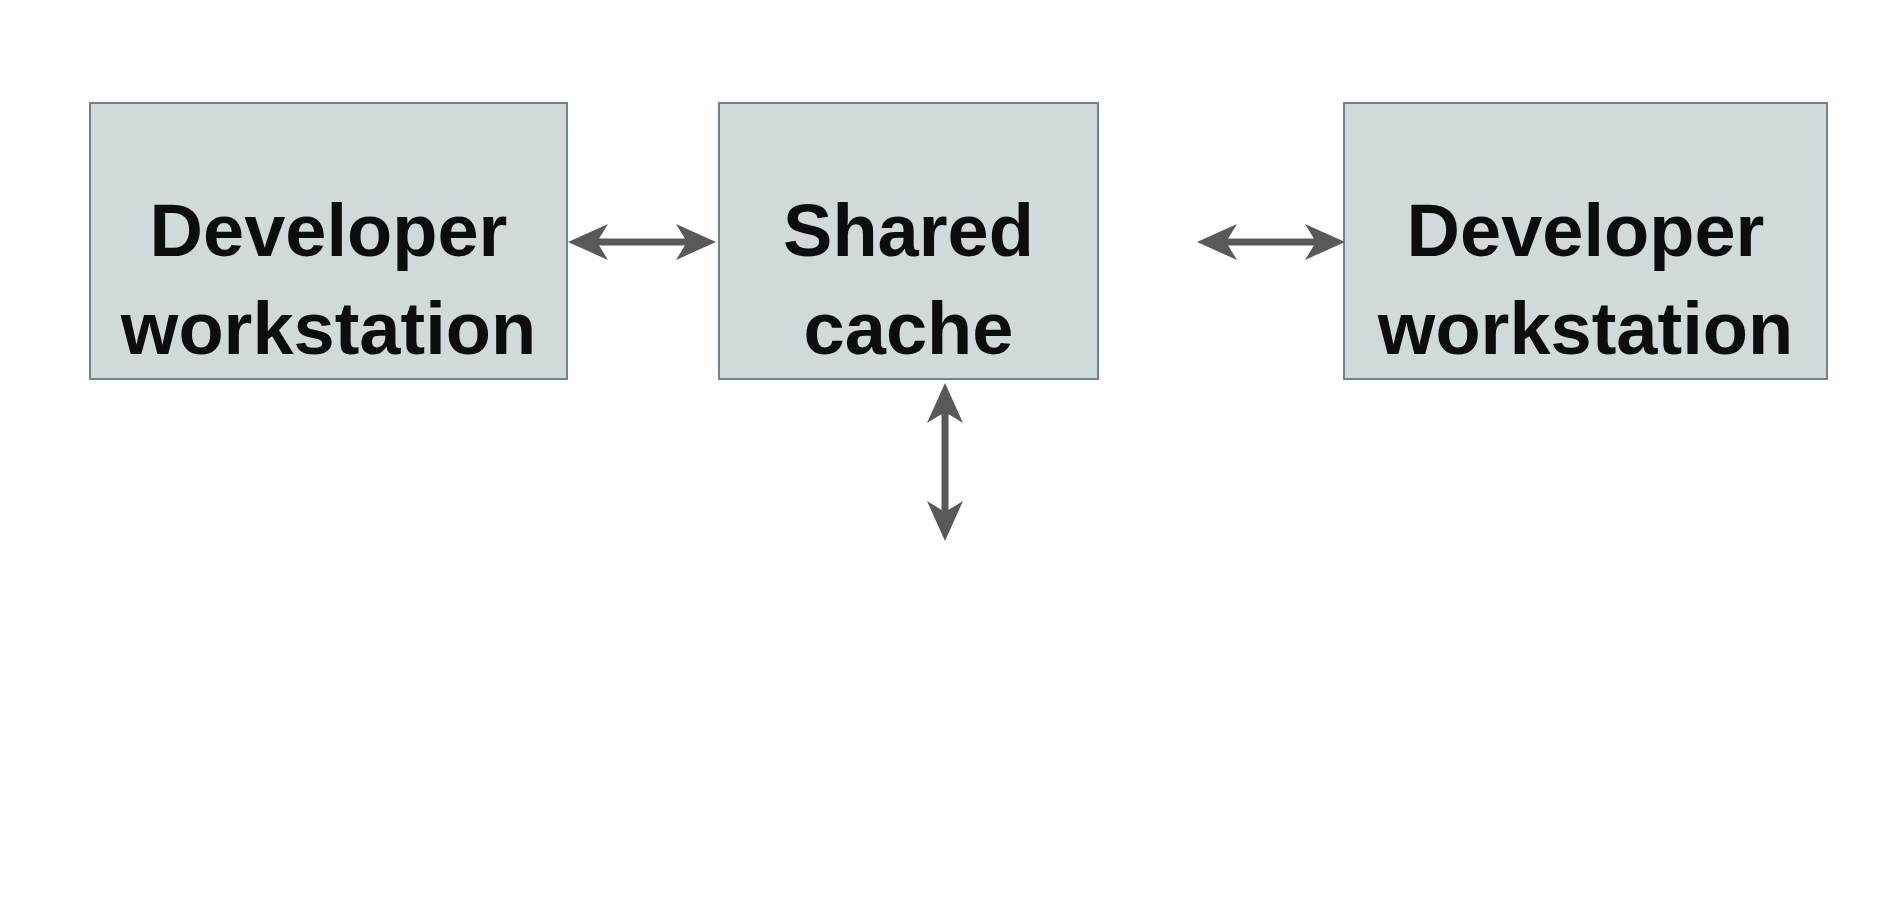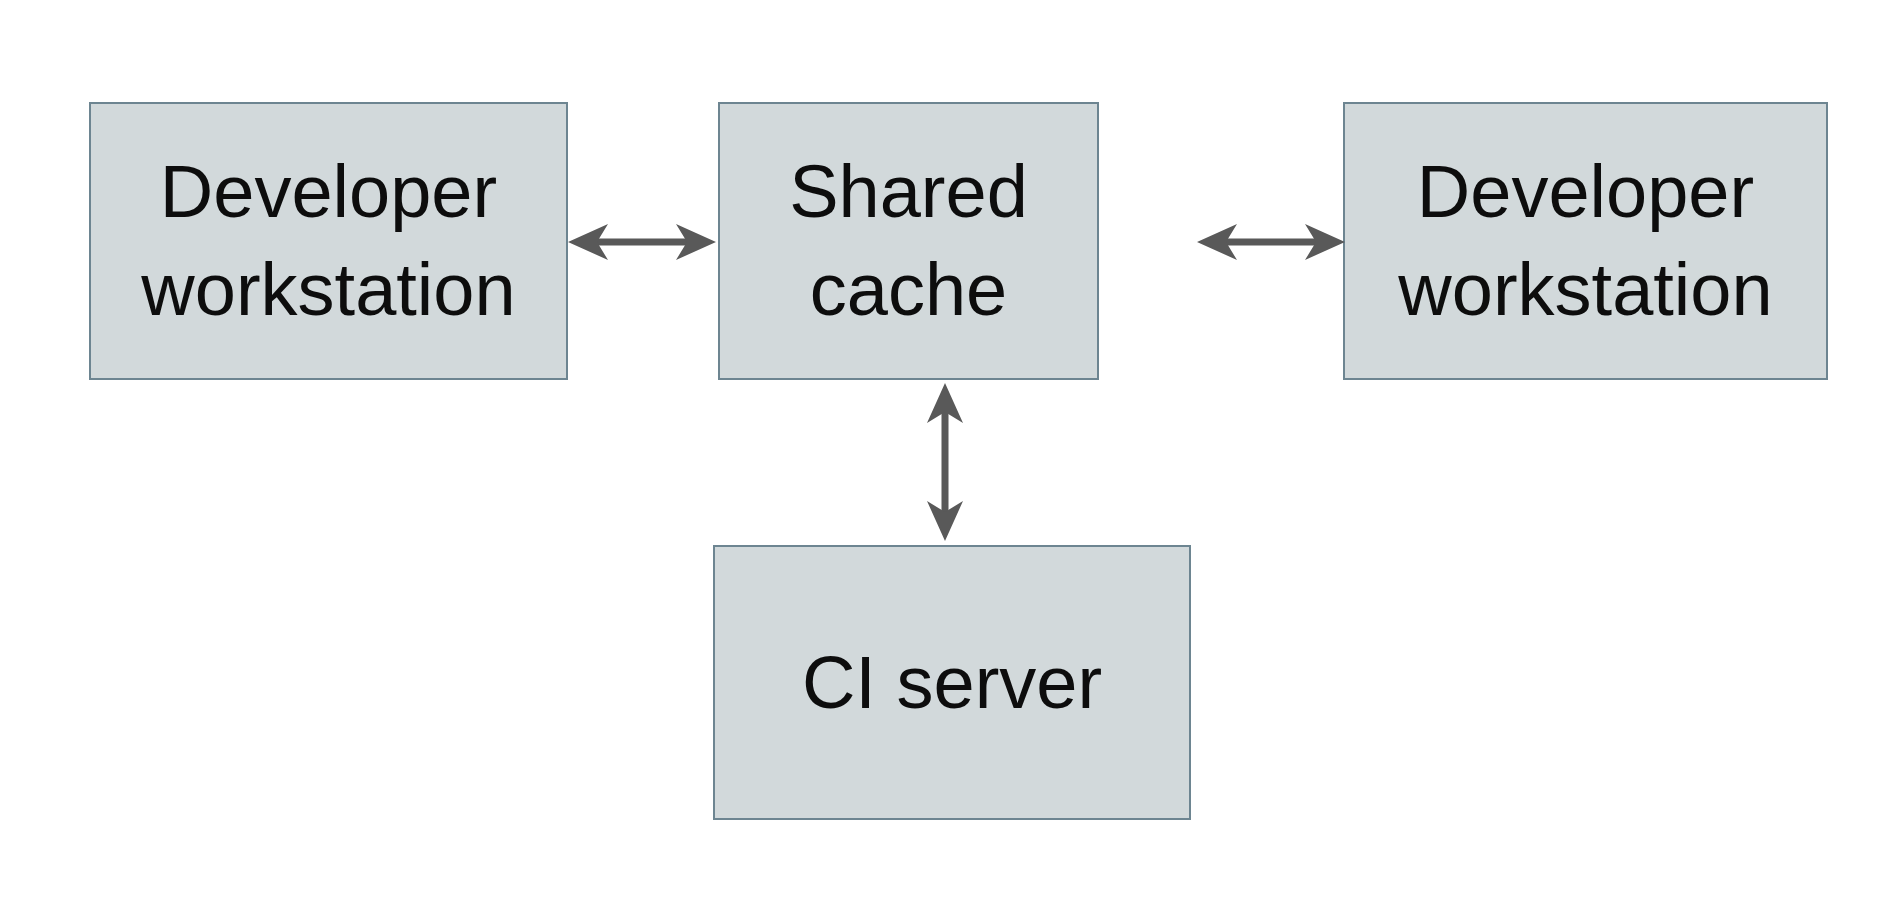--- a/index.html
+++ b/index.html
@@ -17,22 +17,23 @@
     height: 922px;
     background: var(--background);
     font-family: "Liberation Sans", sans-serif;
     overflow: hidden;
   }
   .node {
     position: absolute;
     background: var(--box-fill);
     border: 2px solid var(--box-border);
     display: flex;
-    align-items: center;
+    align-items: flex-end;
     justify-content: center;
+    font-weight: bold;
   }
   .node-label {
     color: var(--text);
     font-size: 74px;
     line-height: 98px;
     text-align: center;
     white-space: pre-line;
     letter-spacing: 0px;
   }
   .node-left  { left: 89px;   top: 102px; width: 479px; height: 278px; }
@@ -58,23 +59,20 @@
   <div class="node node-cache">
     <div class="node-label">Shared
 cache</div>
   </div>
 
   <div class="node node-right">
     <div class="node-label">Developer
 workstation</div>
   </div>
 
-  <div class="node node-ci">
-    <div class="node-label">CI server</div>
-  </div>
 
   <svg class="arrow arrow-left" width="152" height="60" viewBox="0 0 152 60">
     <rect x="30" y="26.5" width="92" height="7"></rect>
     <path d="M2,30 L42,12 L31,30 L42,48 Z"></path>
     <path d="M150,30 L110,12 L121,30 L110,48 Z"></path>
   </svg>
 
   <svg class="arrow arrow-right" width="152" height="60" viewBox="0 0 152 60">
     <rect x="30" y="26.5" width="92" height="7"></rect>
     <path d="M2,30 L42,12 L31,30 L42,48 Z"></path>

